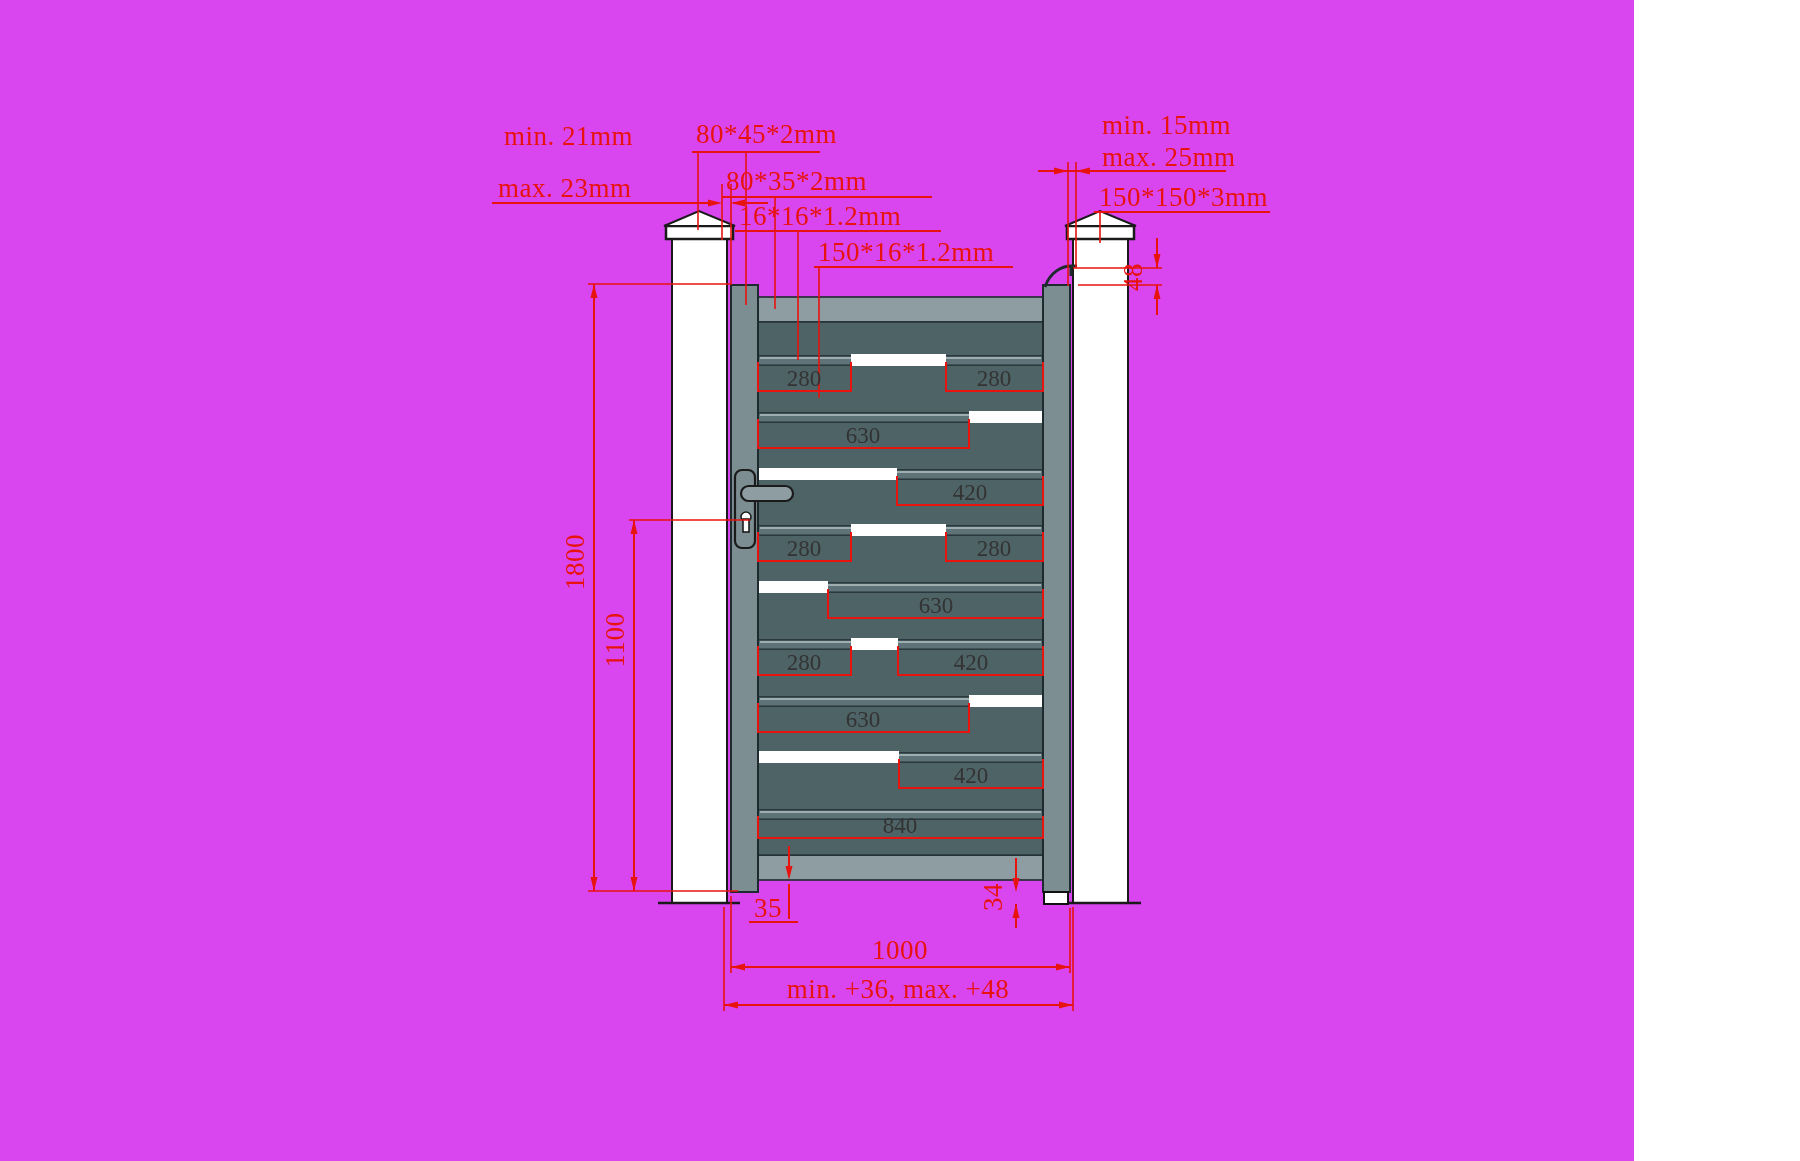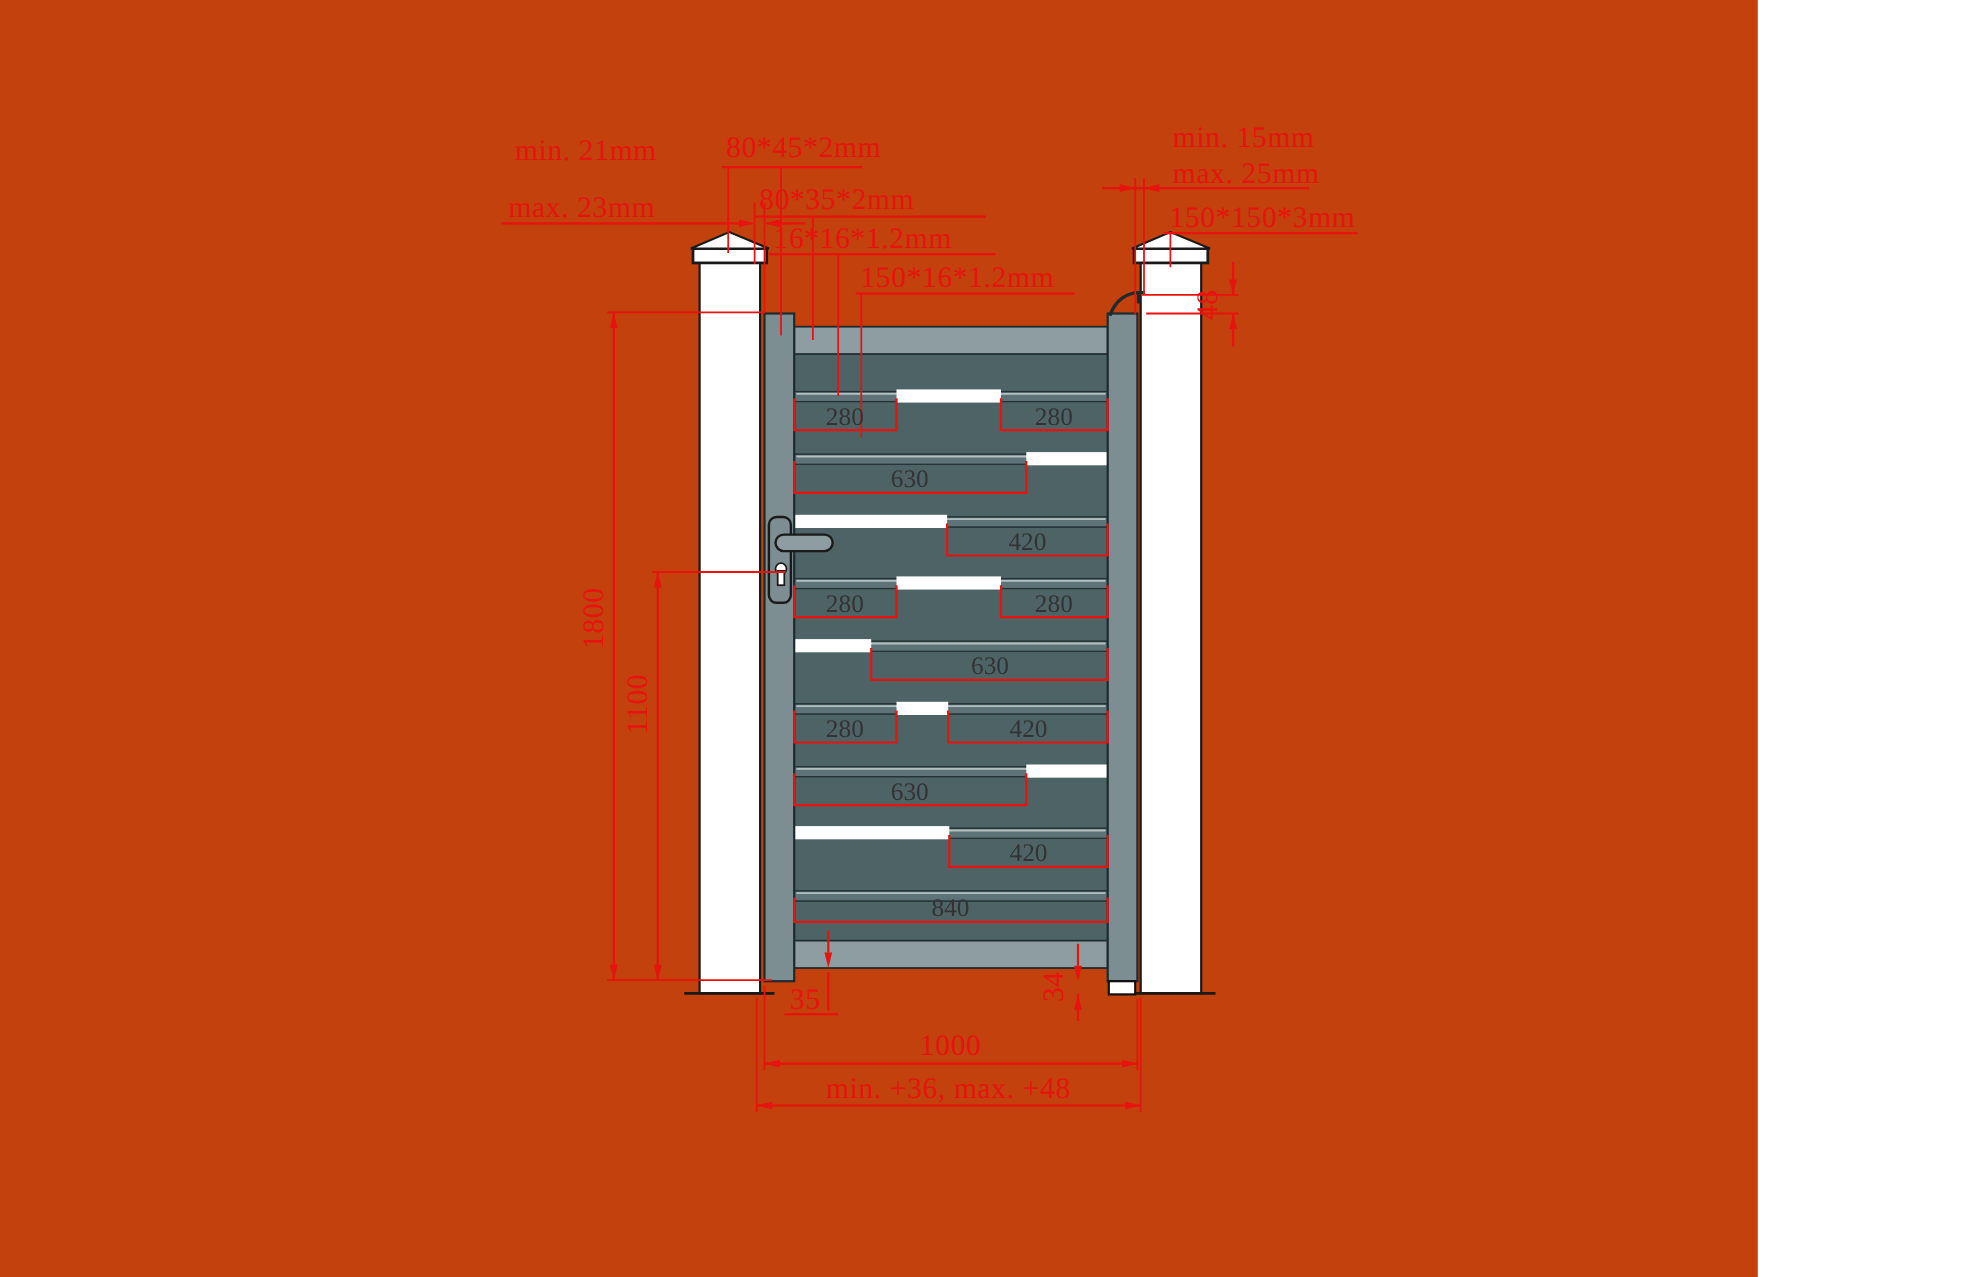--- a/index.html
+++ b/index.html
@@ -1,16 +1,16 @@
 <!DOCTYPE html>
 <html><head>
 <meta charset="utf-8">
 <style>
   html,body{margin:0;padding:0;background:#ffffff;}
-  .stage{position:relative;width:1598px;height:1161px;background:#c2410c;overflow:hidden;}
+  .stage{position:relative;width:1598px;height:1161px;background:#d946ef;overflow:hidden;padding-left:36px;}
   svg text{font-family:"Liberation Serif", serif;}
   .red-t{fill:#e8120e;font-size:27px;letter-spacing:.5px;}
   .dim-t{fill:#333333;font-size:23px;}
   .redln{stroke:#e8120e;stroke-width:2;fill:none;}
   .redthin{stroke:#e8120e;stroke-width:1.6;fill:none;}
   .redarr{fill:#e8120e;stroke:none;}
   .outl{stroke:#1d2b2e;fill:none;}
 </style>
 </head>
 <body>

